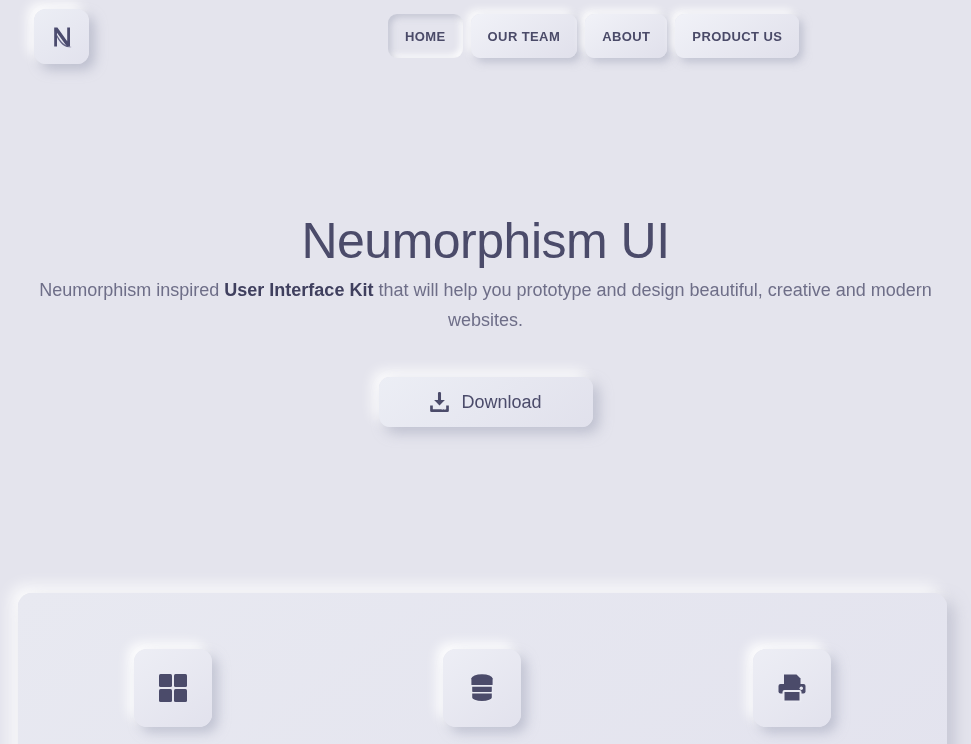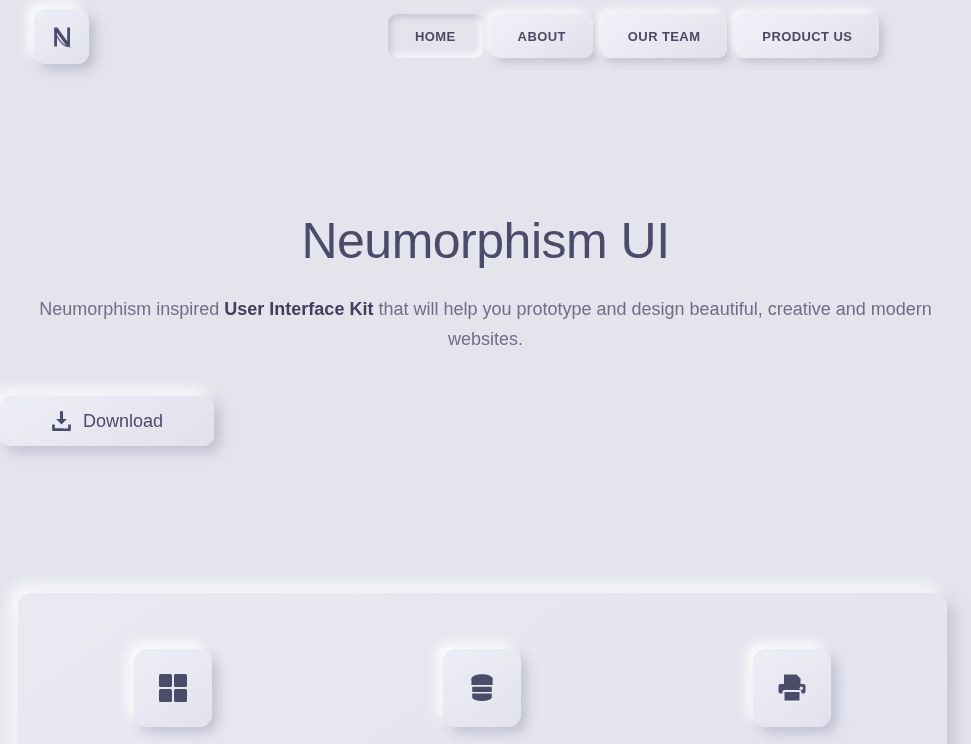--- a/index.html
+++ b/index.html
@@ -44,21 +44,21 @@
     position: absolute;
     left: 388px;
     top: 14px;
     display: flex;
     align-items: flex-start;
     gap: 8px;
   }
 
   .nav-btn {
     height: 44px;
-    padding: 0 27px;
+    padding: 0 17px;
     border: none;
     border-radius: 9px;
     font-family: "Liberation Sans", sans-serif;
     font-size: 13px;
     font-weight: 700;
     letter-spacing: 0.4px;
     color: #4a4a68;
     cursor: pointer;
     display: flex;
     align-items: center;
@@ -85,35 +85,36 @@
   .hero-title {
     font-family: "Liberation Sans", sans-serif;
     font-size: 50px;
     font-weight: 400;
     letter-spacing: -0.5px;
     color: #4b4b6a;
     line-height: 62px;
   }
 
   .hero-sub {
-    margin-top: 22px;
+    margin-top: 3px;
     font-family: "Liberation Sans", sans-serif;
     font-size: 18px;
     font-weight: 400;
     line-height: 30px;
     color: #6e6e88;
   }
   .hero-sub b {
     font-weight: 700;
     color: #3f3f5e;
   }
 
   .download-wrap {
     margin-top: 42px;
     display: flex;
+    justify-content: center;
   }
 
   .download-btn {
     width: 214px;
     height: 50px;
     border: none;
     border-radius: 11px;
     display: flex;
     align-items: center;
     justify-content: center;
@@ -175,22 +176,22 @@
     <span>
       <svg width="30" height="30" viewBox="0 0 30 30">
         <path d="M7.2 24.5 L7.2 5.5 L10.4 5.5 L20.2 19.2 L20.2 5.5 L23.0 5.5 L23.0 24.5 L19.9 24.5 L10.0 10.8 L10.0 24.5 Z" fill="#4b4b6e"></path>
         <path d="M7.0 6.2 C11.5 18.0 17.5 24.5 24.6 24.9 C17.0 26.6 10.2 20.0 7.0 6.2 Z" fill="#55557a" opacity="0.92"></path>
       </svg>
     </span>
   </div>
 
   <nav class="nav">
     <button class="nav-btn active">HOME</button>
+    <button class="nav-btn">OUR TEAM</button>
     <button class="nav-btn">ABOUT</button>
-    <button class="nav-btn">OUR TEAM</button>
     <button class="nav-btn">PRODUCT US</button>
   </nav>
 
 </div>
 
 <section class="hero">
 
   <h1 class="hero-title">Neumorphism UI</h1>
 
   <p class="hero-sub">

